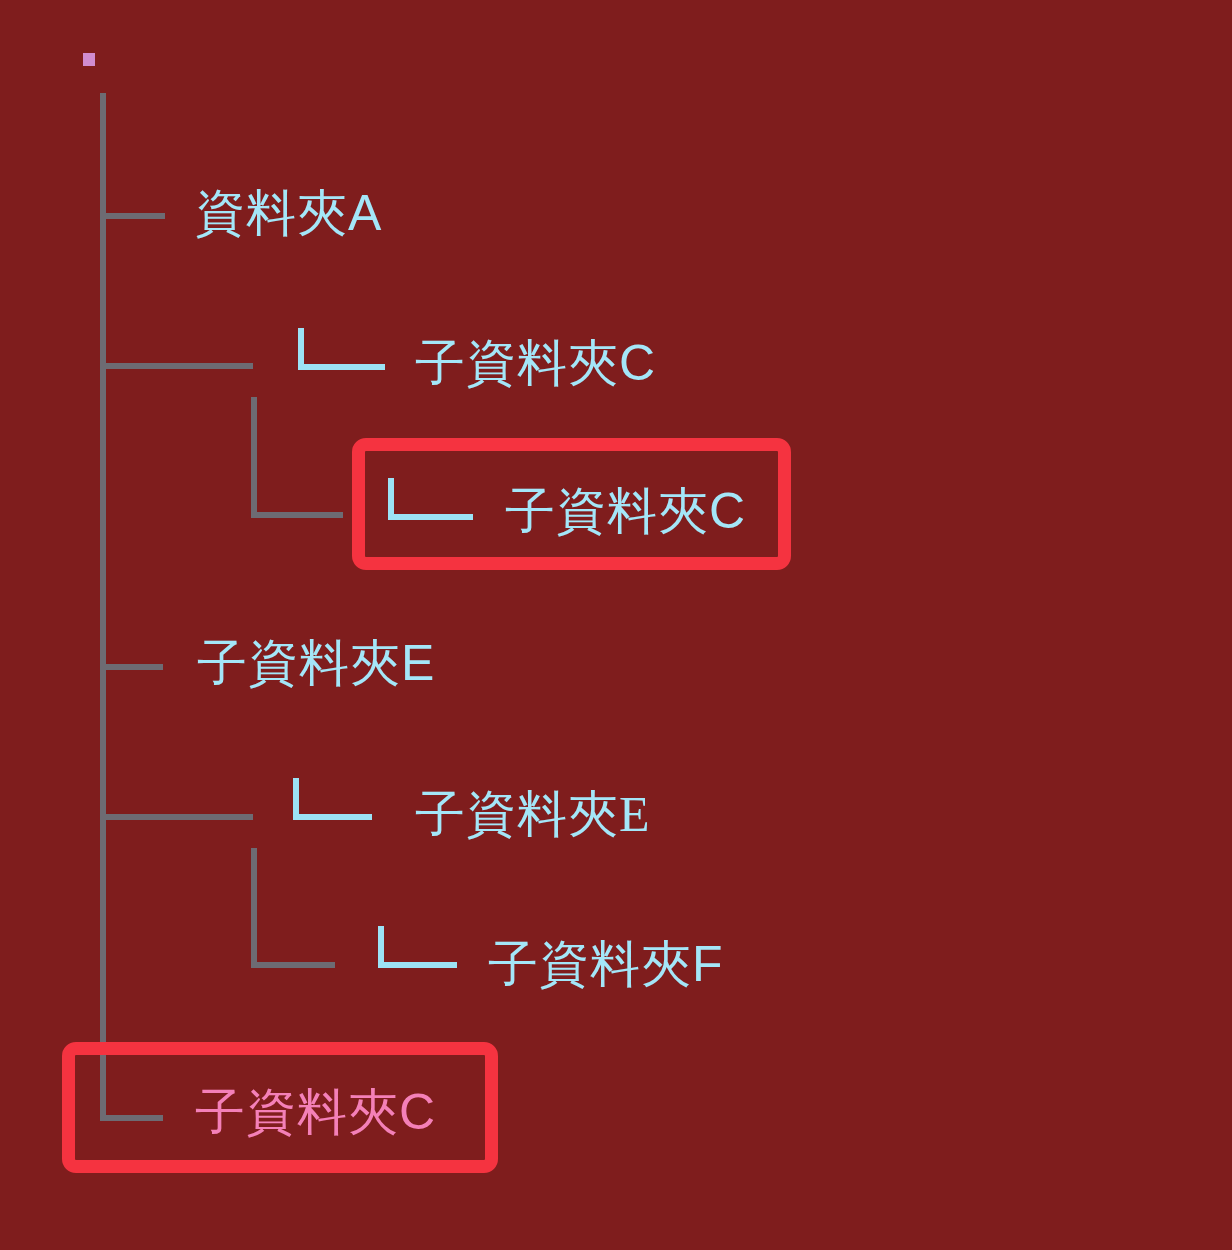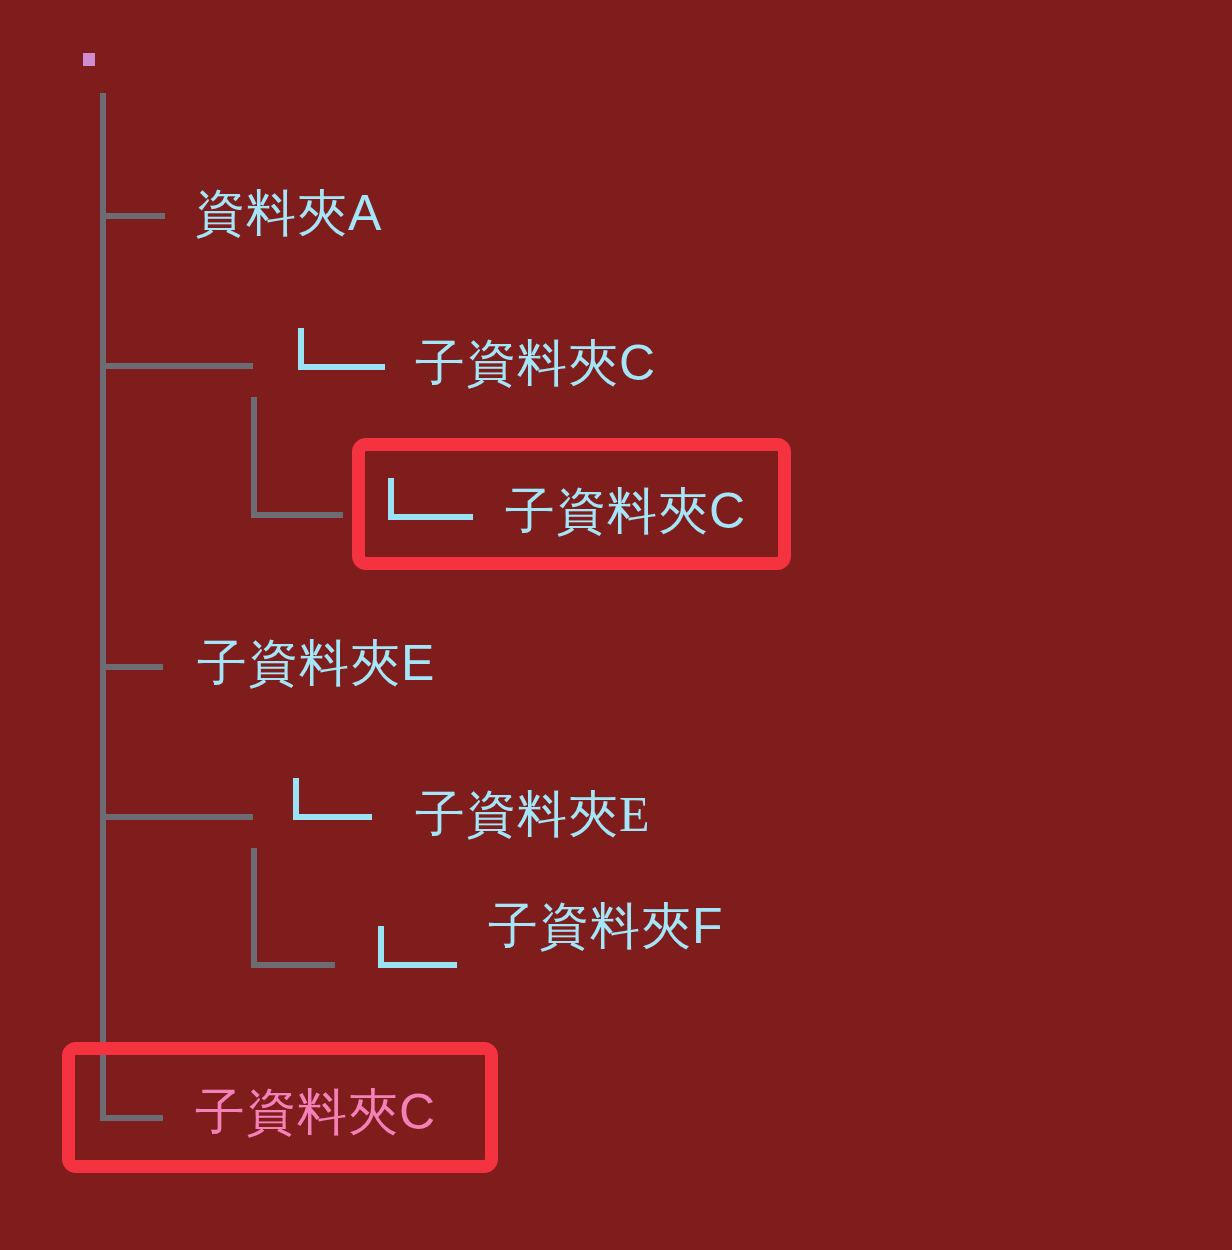--- a/index.html
+++ b/index.html
@@ -74,21 +74,21 @@
   #elbow-b      { left:298px; top:328px;  width:87px;  height:42px; }
   #elbow-c      { left:388px; top:478px;  width:85px;  height:42px; }
   #elbow-e      { left:293px; top:778px;  width:79px;  height:42px; }
   #elbow-f      { left:378px; top:926px;  width:79px;  height:42px; }
 
   #label-a      { left:195px; top:187px; }
   #label-b      { left:415px; top:337px; }
   #label-c      { left:505px; top:485px; z-index:6; }
   #label-d      { left:197px; top:637px; }
   #label-e      { left:415px; top:788px;font-family:Liberation Serif, serif; }
-  #label-f      { left:488px; top:900px;text-align:right; }
+  #label-f      { left:488px; top:938px;text-align:right; }
   #label-c2     { left:195px; top:1086px; z-index:6; }
 
   #highlight-box-1 { left:352px; top:438px;  width:439px; height:132px; }
   #highlight-box-2 { left:62px;  top:1042px; width:436px; height:131px; }
 </style>
 </head>
 <body>
 
 <div id="canvas">
 

